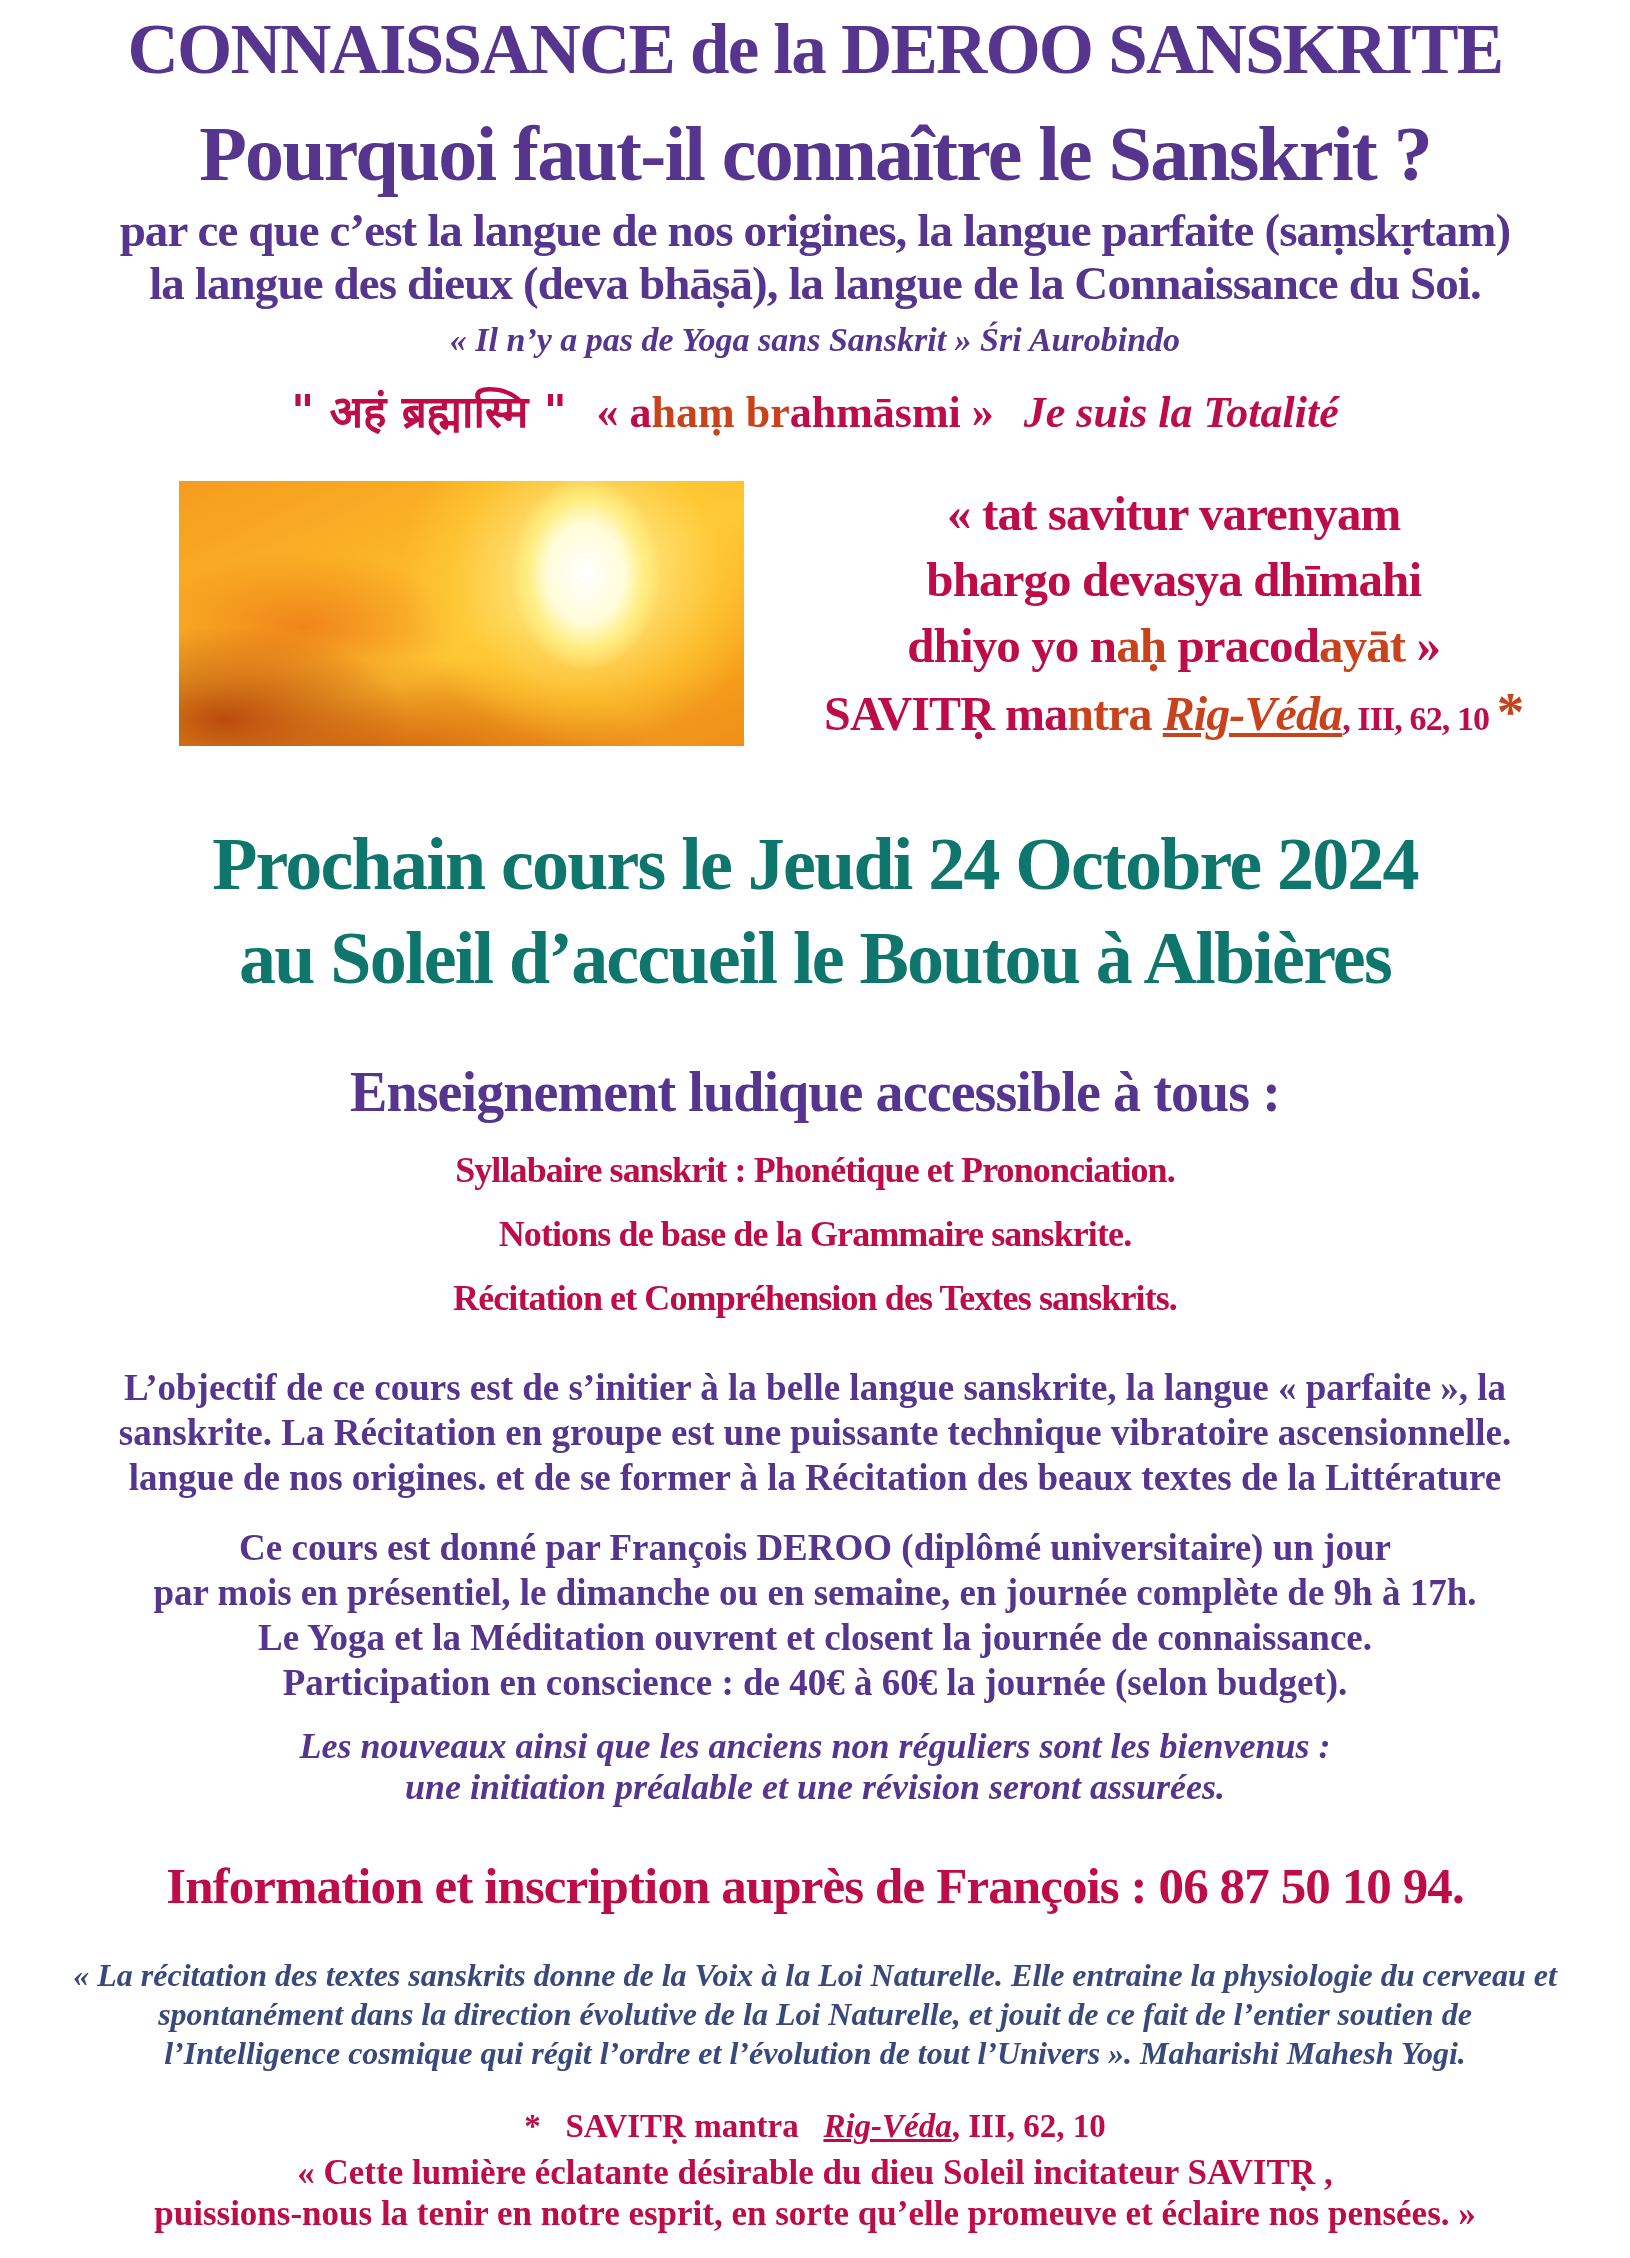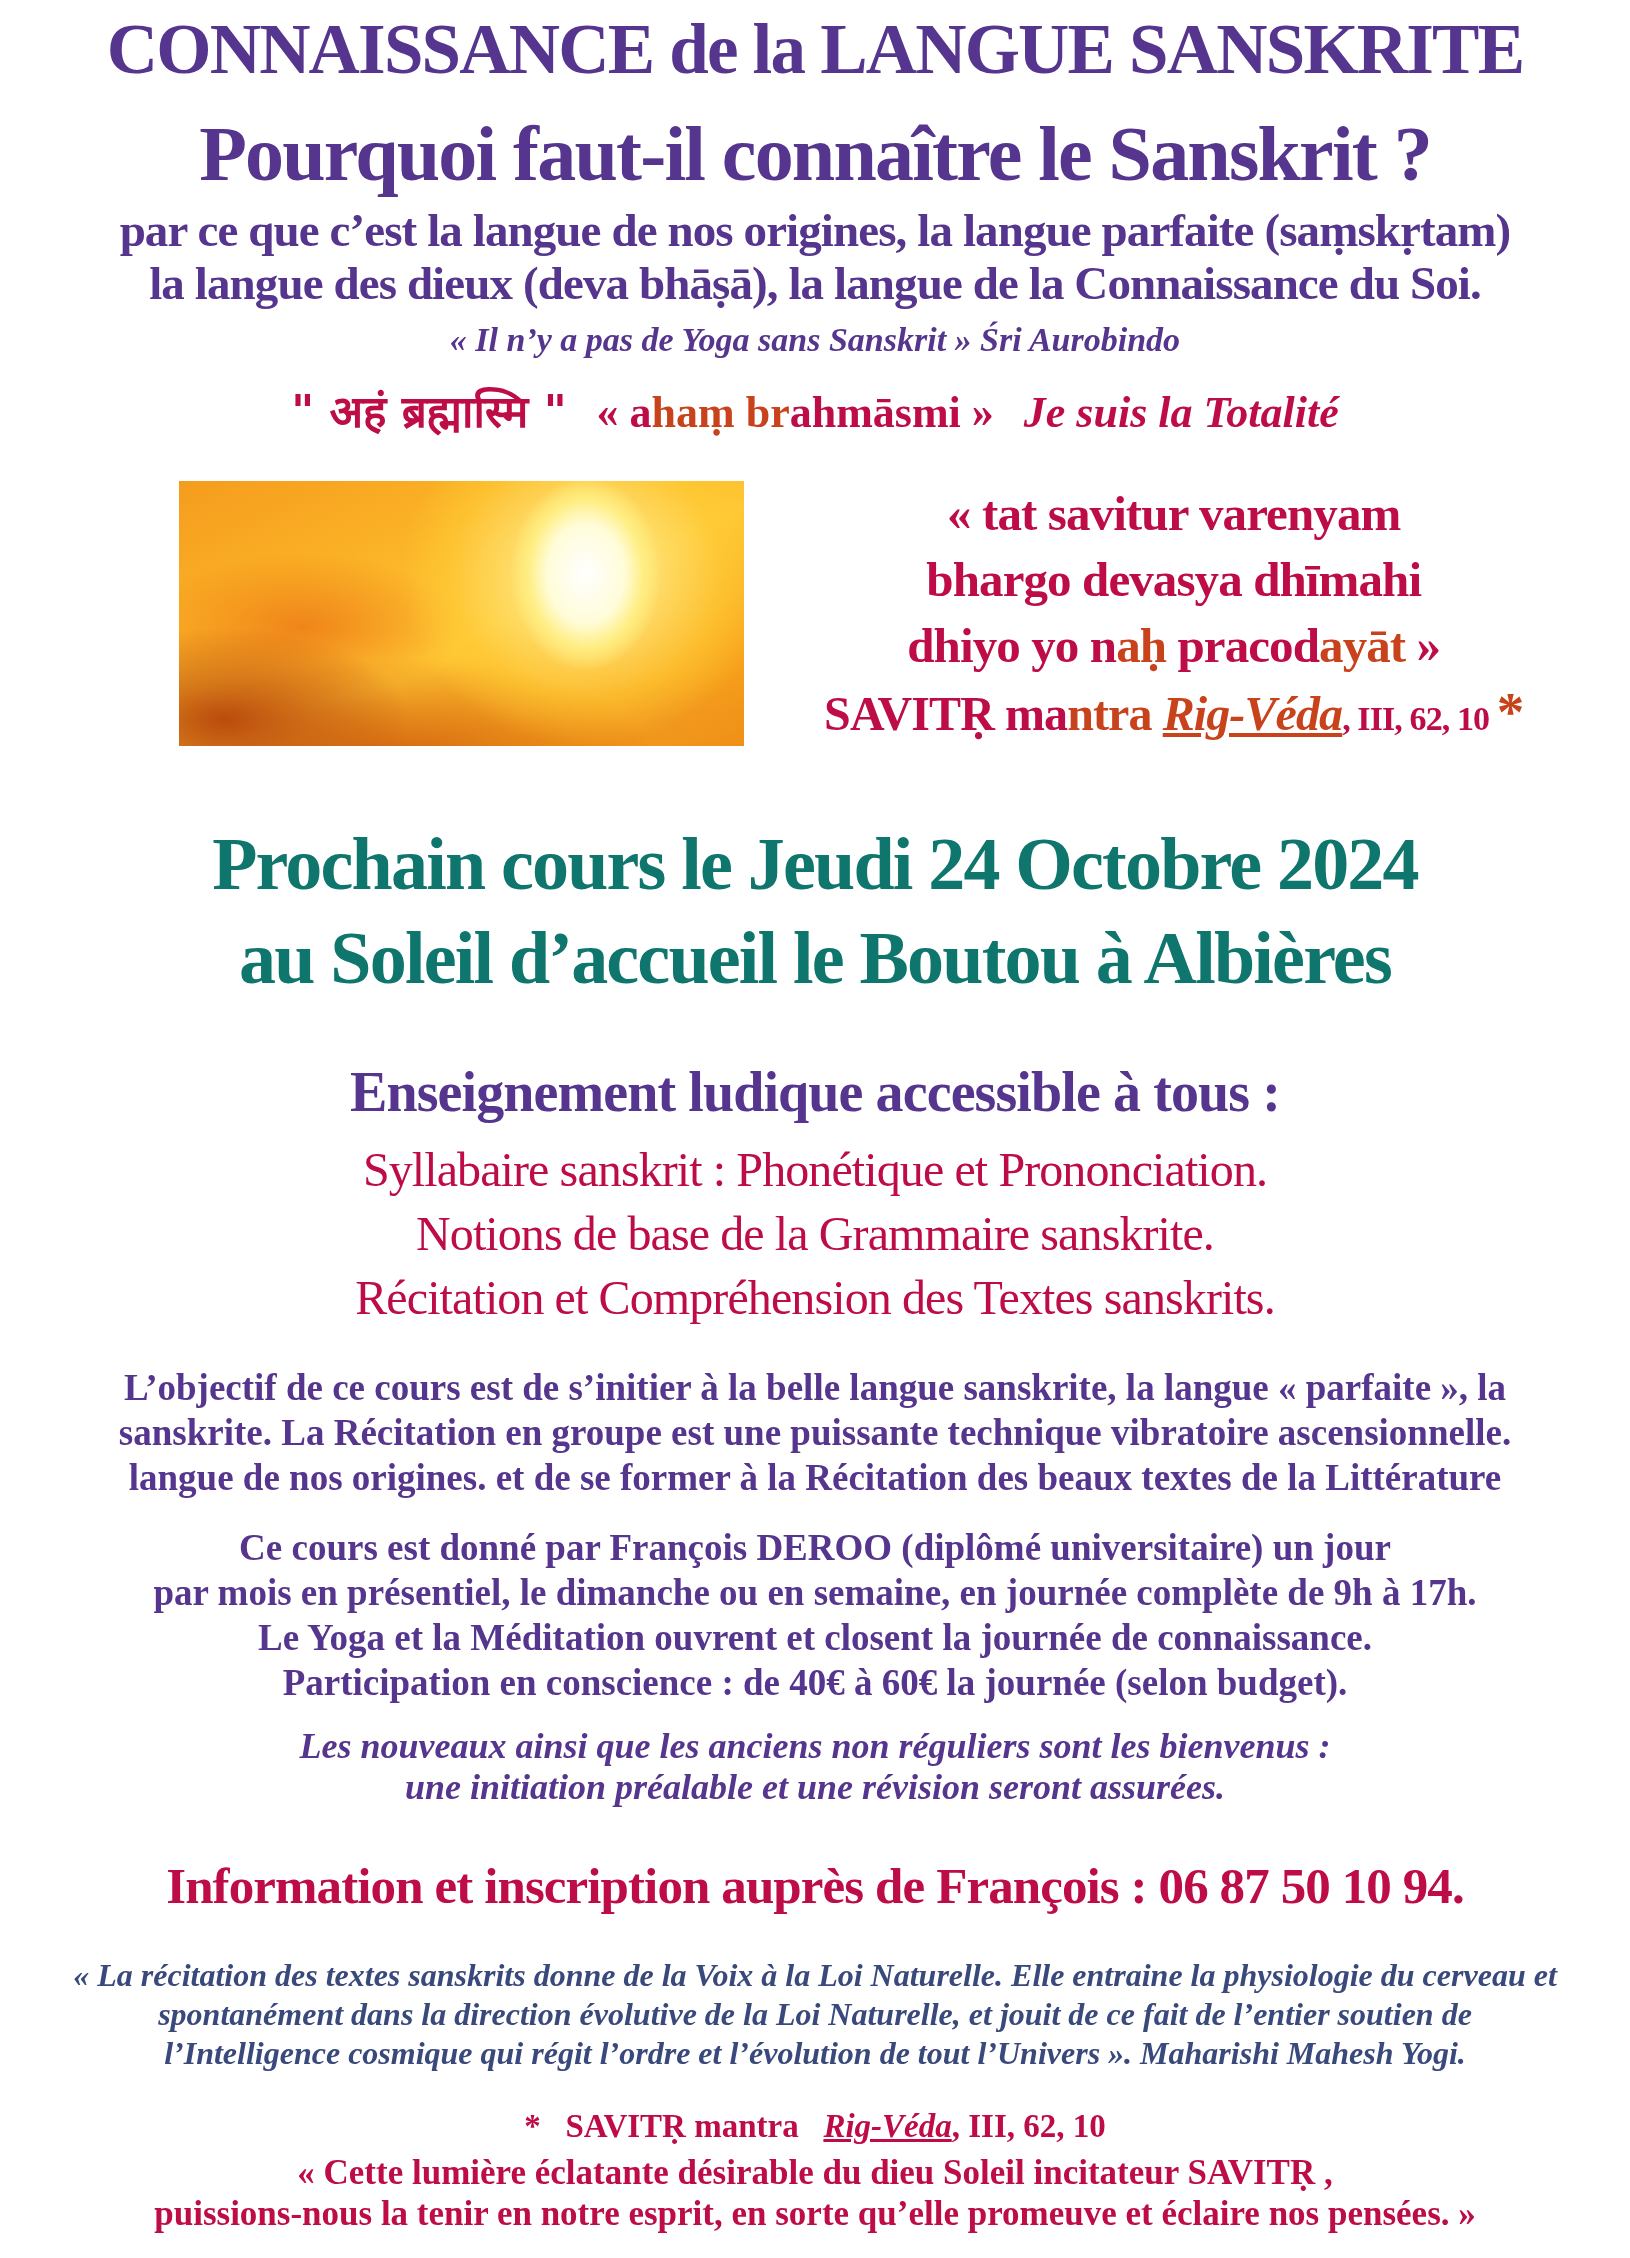--- a/index.html
+++ b/index.html
@@ -43,36 +43,36 @@
       linear-gradient(155deg,#f59c1e 0%,#fbb226 30%,#ffc734 55%,#f9a81f 78%,#ef8c14 100%);
   }
   .mantra{flex:1;text-align:center;font-size:49px;font-weight:bold;line-height:66px;padding-right:26.5px;letter-spacing:-0.9px;}
   .mantra .savitr-line{font-size:48px;}
   .mantra .ref{font-size:34px;}
   .mantra .rigveda{font-style:italic;text-decoration:underline;}
   .mantra .star{font-size:55px;}
 
   .green-title{margin:65px 0 0 0;font-size:74px;font-weight:bold;line-height:94px;letter-spacing:-1.8px;}
   .teaching-heading{margin:55px 0 0 0;font-size:56px;font-weight:bold;letter-spacing:-0.9px;}
-  .teaching-items{margin:14px 0 8px 0;font-size:48px;font-weight:normal;line-height:64px;letter-spacing:-0.9px;}
+  .teaching-items{margin:14px 0 8px 0;font-size:36px;font-weight:bold;line-height:64px;letter-spacing:-0.9px;}
   .objective{margin:35px 0 0 0;font-size:37px;font-weight:bold;line-height:45px;}
   .course-info{margin:25px 0 0 0;font-size:37px;font-weight:bold;line-height:45px;}
   .welcome{margin:21px 0 0 0;font-size:36px;font-weight:bold;font-style:italic;line-height:41px;text-align:center;}
   .contact-line{margin:49px 0 0 0;font-size:51px;font-weight:bold;letter-spacing:-0.9px;}
   .maharishi{margin:41px 0 0 0;font-size:32px;font-weight:bold;font-style:italic;line-height:39px;padding:0 14px;}
   .footnote-ref{margin:35px 0 0 0;font-size:33px;font-weight:bold;}
   .footnote-ref .rigveda{font-style:italic;text-decoration:underline;}
   .footnote-quote{margin:7px 0 0 0;font-size:35px;font-weight:bold;line-height:41px;}
 </style>
 </head>
 <body>
 
 <main>
 
-  <h1 class="main-title center purple">CONNAISSANCE de la LANGUE SANSKRITE</h1>
+  <h1 class="main-title center purple">CONNAISSANCE de la DEROO SANSKRITE</h1>
 
   <h2 class="question-title center purple">Pourquoi faut-il connaître le Sanskrit ?</h2>
 
   <div class="intro center purple">
     <div>par ce que c’est la langue de nos origines, la langue parfaite (saṃskṛtam)</div>
     <div>la langue des dieux (deva bhāṣā), la langue de la Connaissance du Soi.</div>
   </div>
 
   <div class="aurobindo center purple">« Il n’y a pas de Yoga sans Sanskrit » Śri Aurobindo</div>
 

